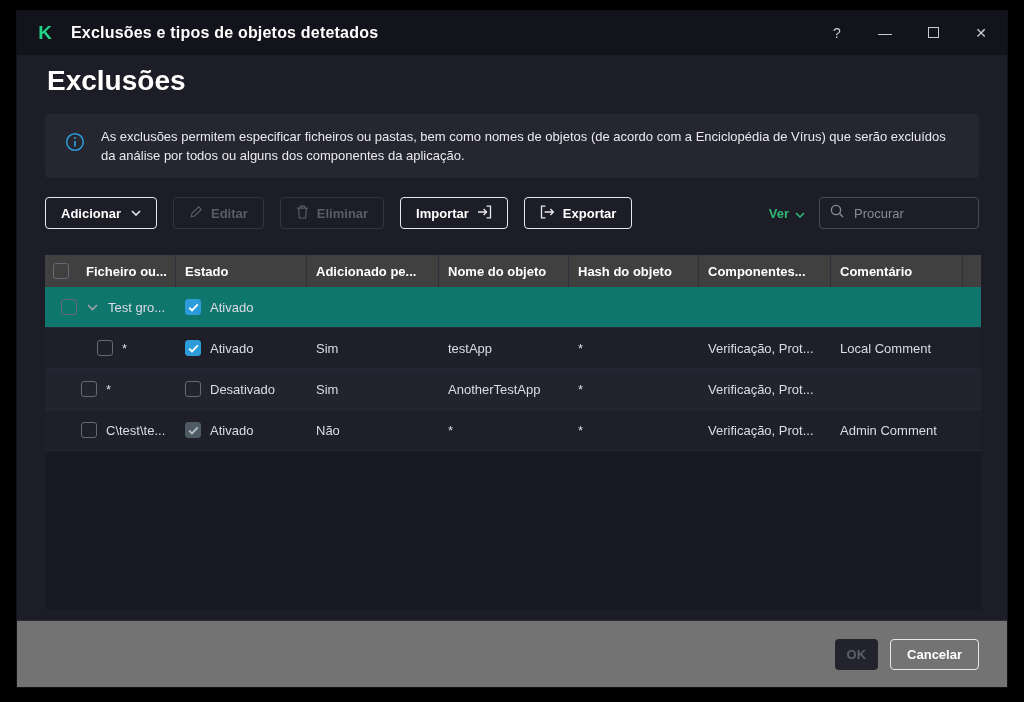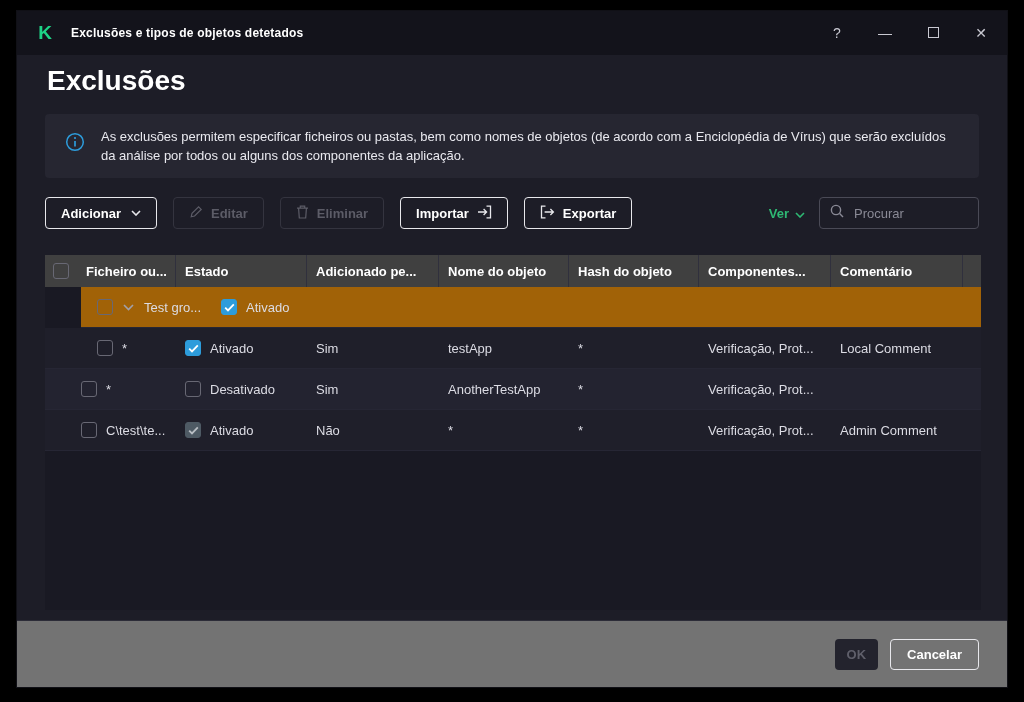--- a/index.html
+++ b/index.html
@@ -1,21 +1,21 @@
 <!DOCTYPE html>
 <html><head>
 <meta charset="utf-8">
 <style>
   html,body{margin:0;padding:0;background:#000;width:1024px;height:702px;font-family:"Liberation Sans",sans-serif;}
   *{box-sizing:border-box;}
   .window{position:absolute;left:16px;top:10px;width:992px;height:678px;background:#1d1d27;display:flex;flex-direction:column;overflow:hidden;border:1px solid #101016;}
   
   .titlebar{height:44px;background:#13131b;display:flex;align-items:center;padding:0 16px;flex:0 0 auto;}
   .logo{color:#1dd386;font-weight:bold;font-size:19px;width:24px;text-align:center;margin-right:14px;}
-  .win-title{color:#ffffff;font-size:12px;font-weight:bold;letter-spacing:.2px;}
+  .win-title{color:#ffffff;font-size:16px;font-weight:bold;letter-spacing:.2px;}
   .win-controls{margin-left:auto;display:flex;align-items:center;gap:28px;}
   .win-btn{color:#c9c9d2;font-size:14px;width:20px;text-align:center;cursor:default;}
   .maxi{width:11px;height:11px;border:1.5px solid #c9c9d2;display:inline-block;}
   
   .content{flex:1;padding:0 28px;display:flex;flex-direction:column;}
   h1{color:#ffffff;font-size:28px;margin:10px 0 17px 2px;font-weight:bold;}
   .infobox{background:#262631;border-radius:4px;display:flex;align-items:flex-start;padding:13px 20px 13px 20px;gap:16px;}
   .infobox .itext{color:#e9e9ef;font-size:13px;line-height:19px;max-width:860px;}
   .info-ic{flex:0 0 auto;margin-top:5px;}
   
@@ -30,21 +30,21 @@
   .search{width:160px;height:32px;border:1px solid #4a4a56;border-radius:4px;display:flex;align-items:center;padding:8px 10px;gap:8px;color:#8a8a96;background:transparent;}
   .search input{border:0;background:transparent;outline:none;color:#e8e8ee;font-size:13px;width:100%;font-family:inherit;}
   .search input::placeholder{color:#8a8a96;}
   
   .table{margin-top:26px;width:936px;height:355px;background:#191923;display:flex;flex-direction:column;flex:0 0 auto;}
   .thead{display:grid;grid-template-columns:32px 99px 131px 132px 130px 130px 132px 132px 18px;height:32px;background:#404040;flex:0 0 auto;}
   .th{display:flex;align-items:center;padding-left:9px;color:#ffffff;font-size:13px;font-weight:bold;border-right:1px solid #30303d;white-space:nowrap;overflow:hidden;}
   .th.first{border-right:0;justify-content:center;padding-left:0;}
   .th.last{border-right:0;}
   .trow{display:grid;grid-template-columns:131px 131px 132px 130px 130px 132px 132px 18px;height:41px;border-bottom:1px solid #262634;align-items:center;}
-  .trow.group{background:#a16207;margin-left:36px;}
+  .trow.group{background:#0f766e;}
   .trow.r1{background:#1f1f2a;}
   .trow.r2{background:#232330;}
   .trow.r3{background:#1f1f2a;}
   .cell{display:flex;align-items:center;gap:9px;padding-left:9px;color:#dcdce4;font-size:13px;white-space:nowrap;overflow:hidden;height:100%;}
   .cell-text{overflow:hidden;text-overflow:ellipsis;}
   
   .cb{width:16px;height:16px;border:1.5px solid #686874;border-radius:3px;flex:0 0 auto;display:inline-flex;align-items:center;justify-content:center;background:transparent;cursor:pointer;}
   .cb.checked{background:#2d9cdb;border-color:#2d9cdb;}
   .cb.checked.dim{background:#4e5a64;border-color:#4e5a64;}
   .expander{display:inline-flex;color:#a0a0ac;margin:0 1px;cursor:pointer;}

